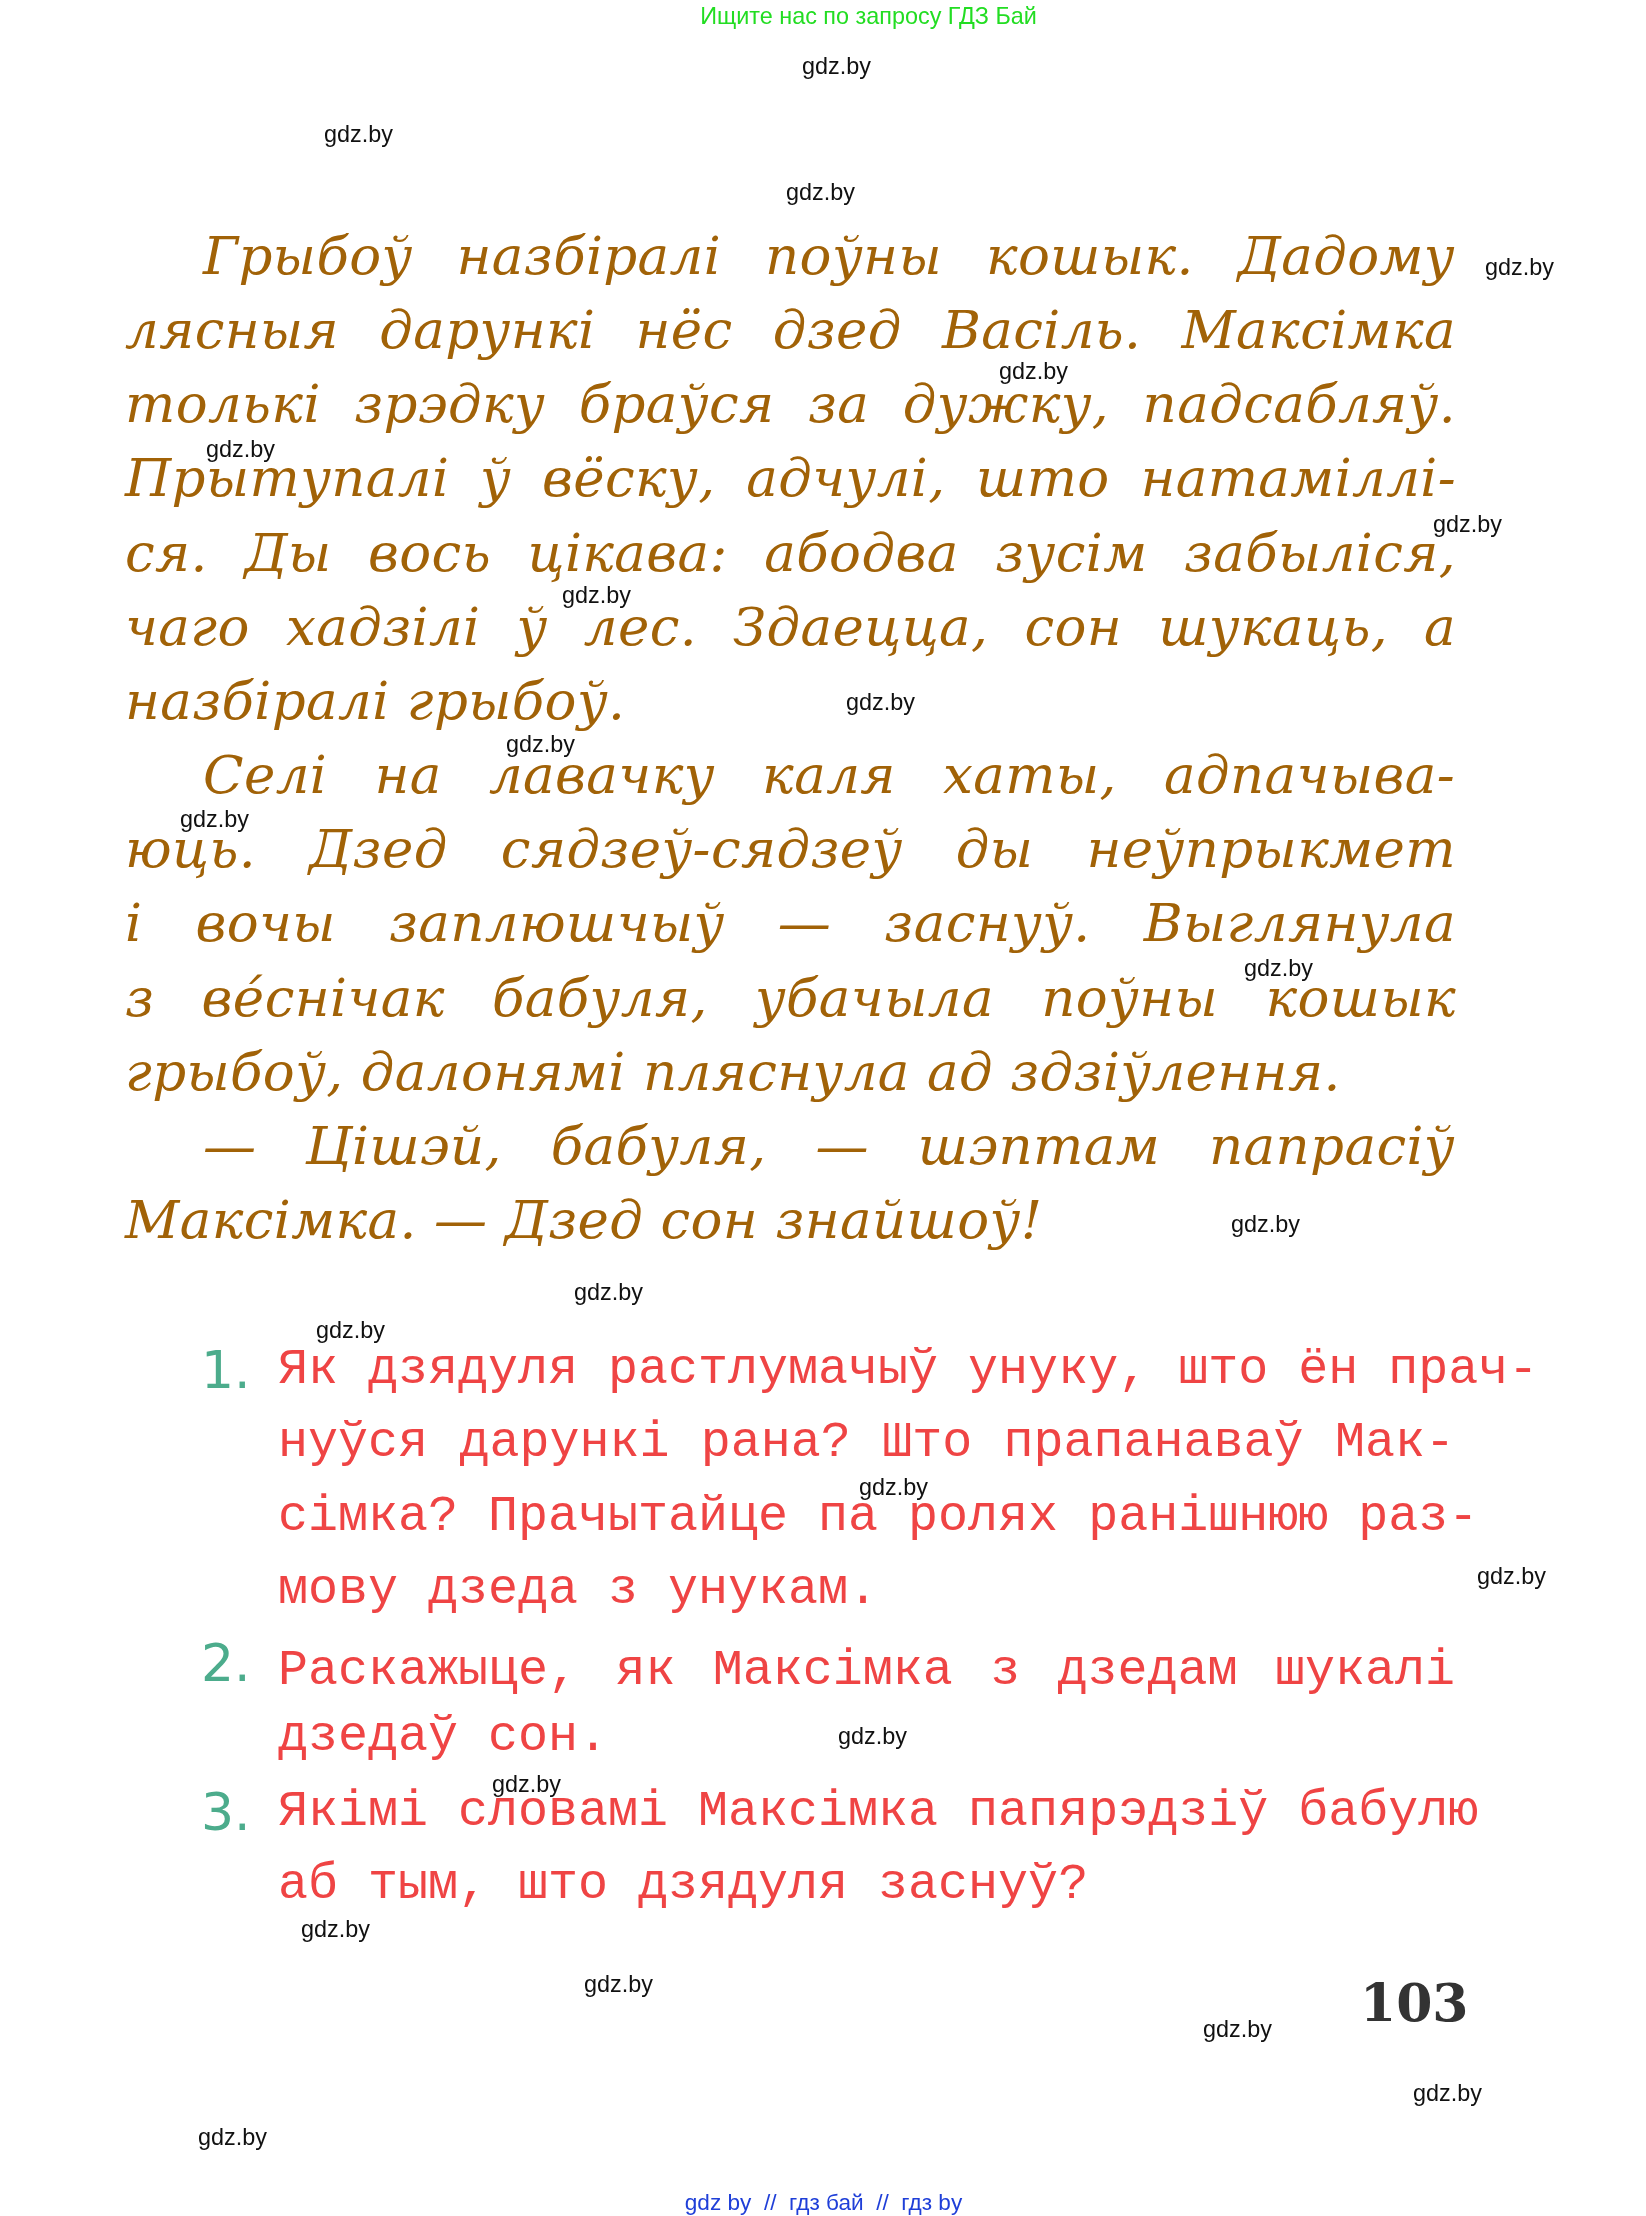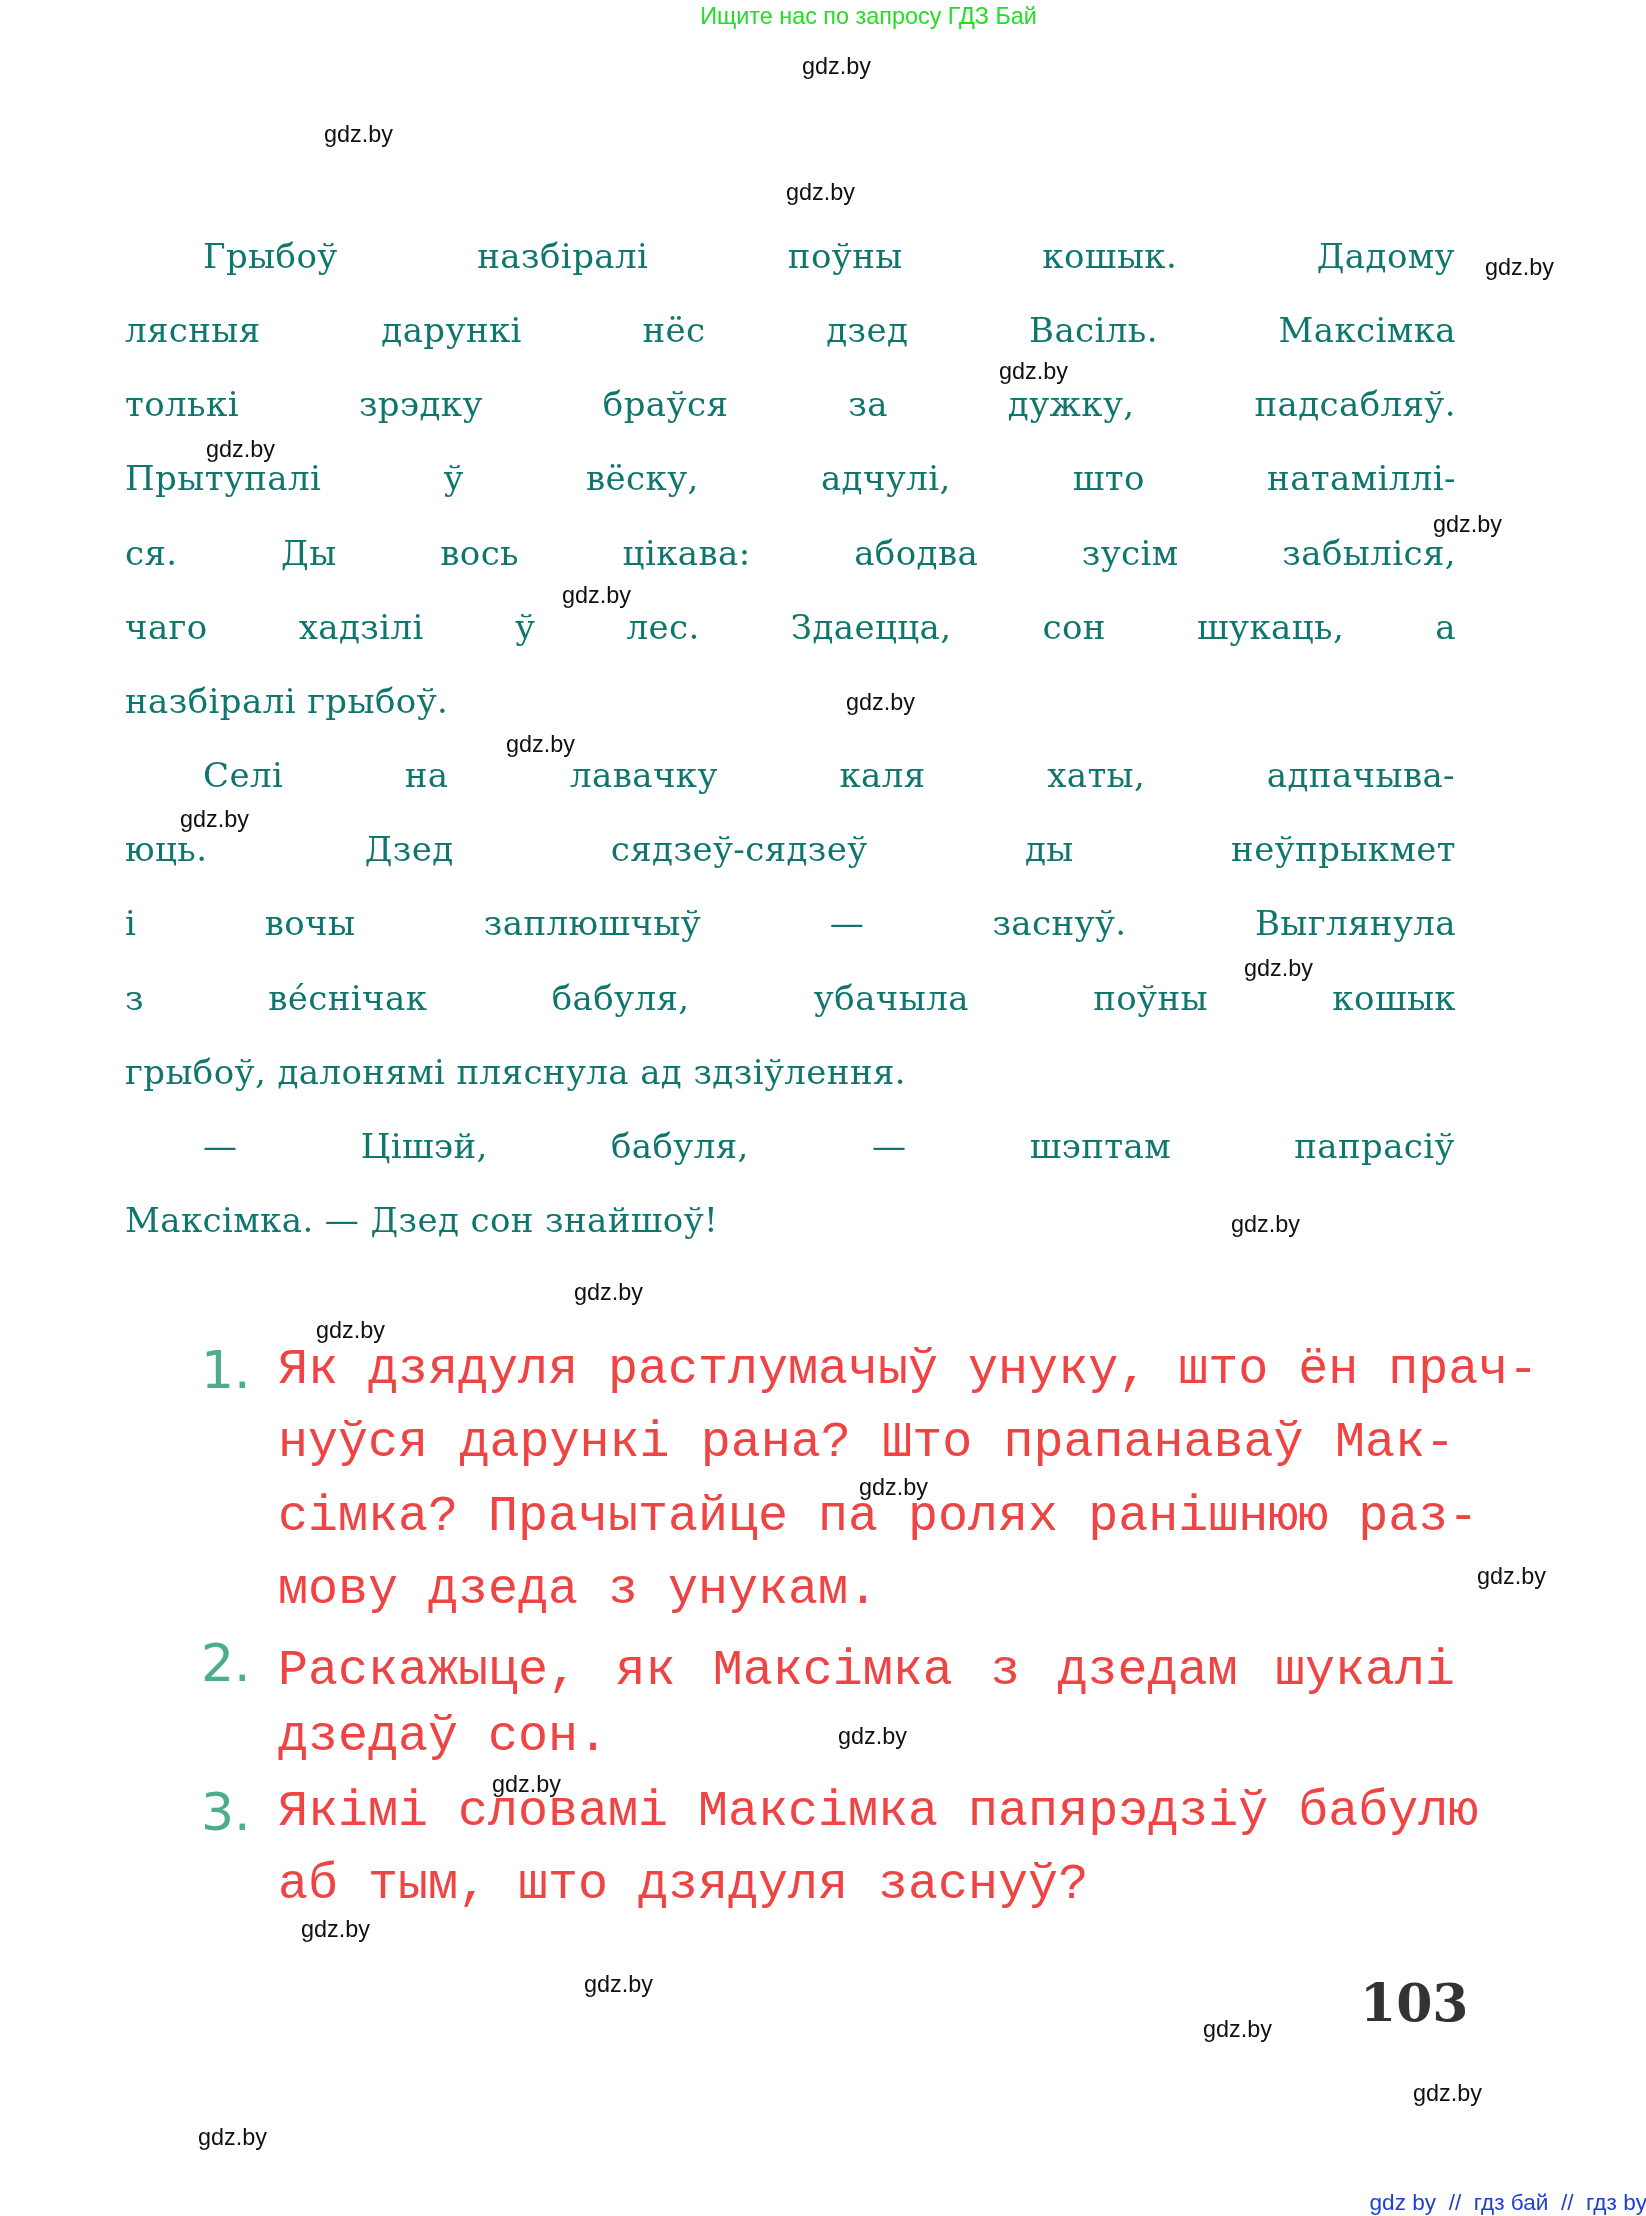--- a/index.html
+++ b/index.html
@@ -9,23 +9,24 @@
     position: absolute; left: 0; width: 1647px; top: 3.2px; text-align: center;
     font-family: "Liberation Sans", sans-serif; font-size: 23.4px; color: #22dd22; padding-left: 45px;
   }
   .wm {
     position: absolute; font-family: "Liberation Sans", sans-serif;
     font-size: 23.4px; color: #111111; white-space: nowrap; line-height: 1;
   }
   .serif-line {
     position: absolute; left: 125px; width: 1331px;
     font-family: "DejaVu Serif", "Liberation Serif", serif;
-    font-size: 34px; line-height: 64px; color: #0f766e;
+    font-size: 53px; line-height: 64px; color: #a16207;
     white-space: nowrap; text-align: justify; text-align-last: justify;
     letter-spacing: 0.4px;
+    font-style: italic;
   }
   .serif-line.indent { left: 203px; width: 1252px; }
   .serif-line.last { text-align-last: left; }
   .q-num {
     position: absolute; left: 201px;
     font-family: "DejaVu Sans", "Liberation Sans", sans-serif;
     font-size: 52px; line-height: 64px; color: #4cac8c;
   }
   .q-line {
     position: absolute; left: 278px; width: 1177px;
@@ -38,21 +39,21 @@
     position: absolute; left: 1360px; top: 1971px;
     font-family: "DejaVu Serif", "Liberation Serif", serif;
     font-weight: bold; font-size: 52px; line-height: 64px; color: #333333;
   }
   .copyright {
     position: absolute; left: 294px; top: 2062px;
     font-family: "Liberation Sans", sans-serif; font-size: 35px;
     color: #f4a9c0; white-space: nowrap;
   }
   .footer-links {
-    position: absolute; left: 0; width: 1647px; top: 2190px; text-align: right;
+    position: absolute; left: 0; width: 1647px; top: 2190px; text-align: center;
     font-family: "Liberation Sans", sans-serif; font-size: 22.6px; color: #1f3fd8;
     white-space: pre;
   }
 </style>
 </head>
 <body>
 
 <div class="page">
 
   <div class="top-banner">Ищите нас по запросу ГДЗ Бай</div>

